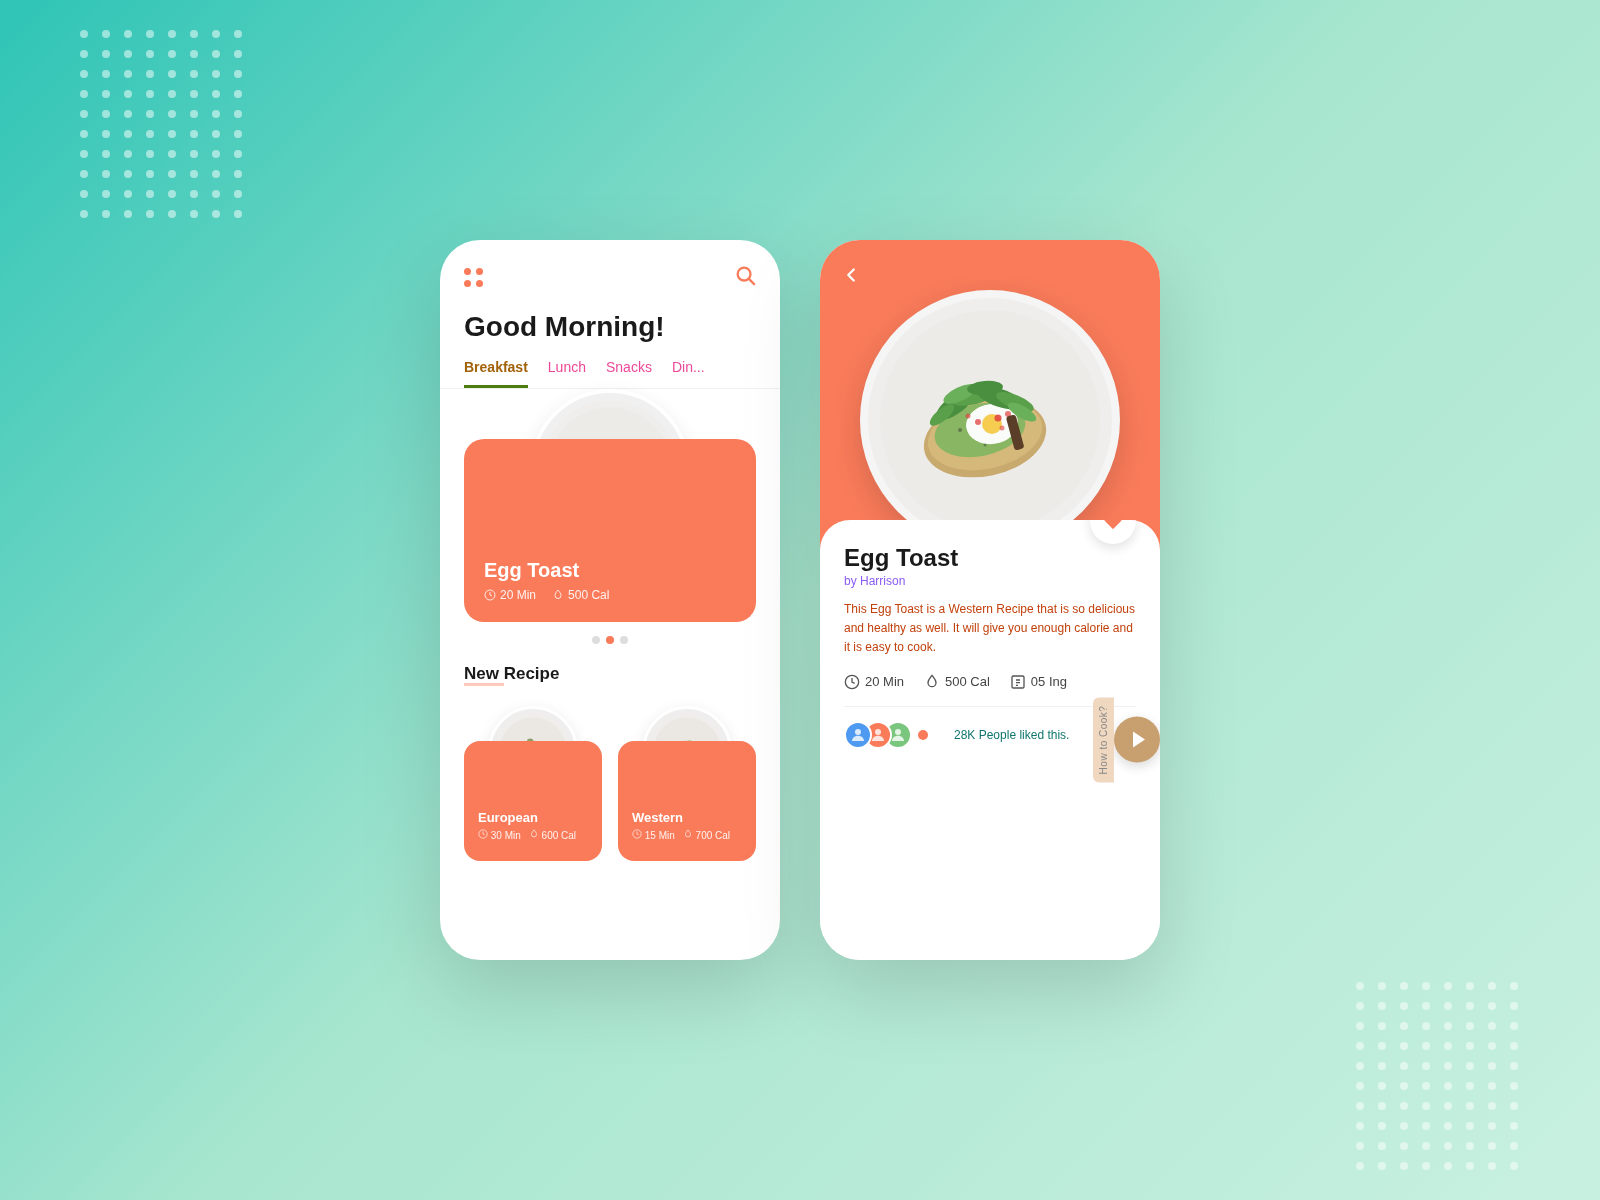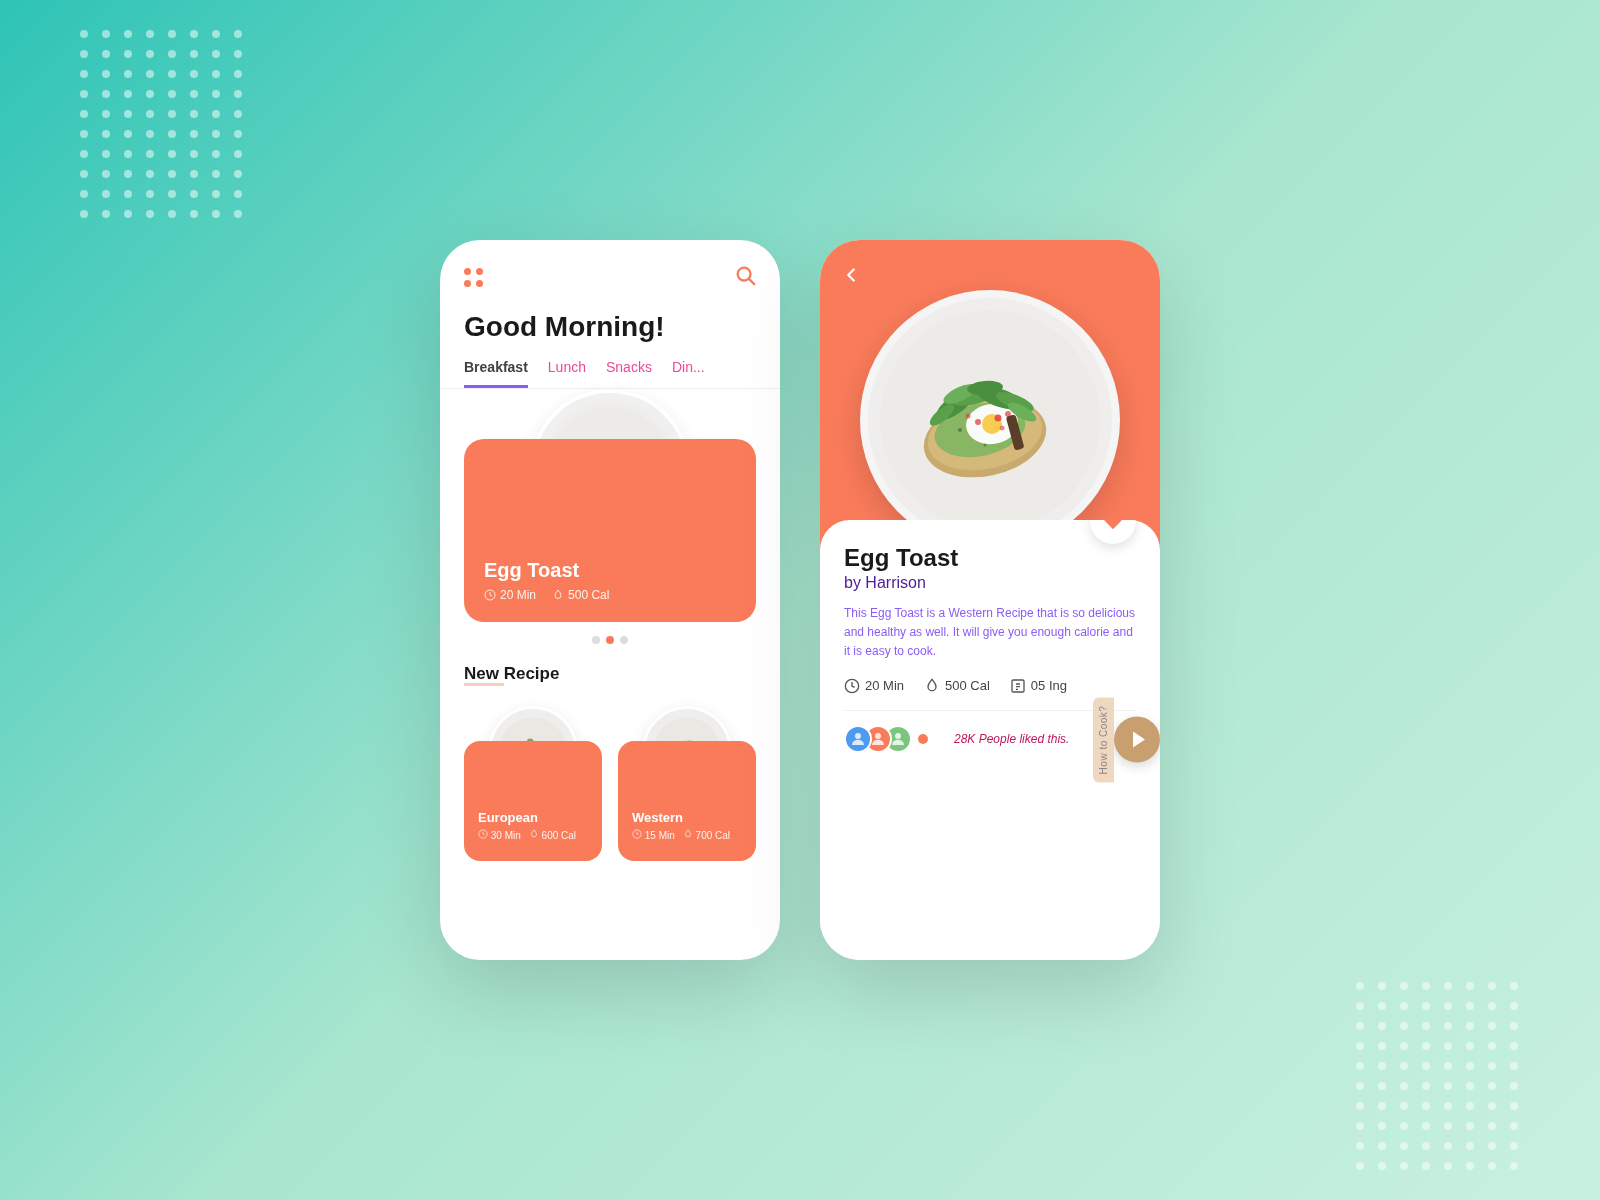--- a/index.html
+++ b/index.html
@@ -101,23 +101,23 @@
 
     .tab-item {
       font-size: 14px;
       padding-bottom: 10px;
       cursor: pointer;
       color: #ec4899;
       font-weight: 400;
       border-bottom: 3px solid transparent;
     }
     .tab-item.active {
-      color: #404040;
+      color: #a16207;
       font-weight: 700;
-      border-bottom: 3px solid #8b5cf6;
+      border-bottom: 3px solid #4d7c0f;
     }
 
     .p1-section-title {
       padding: 18px 24px 12px;
       font-size: 17px;
       font-weight: 800;
       color: #1a1a1a;
       position: relative;
     }
     .p1-section-title::after {
@@ -296,28 +296,28 @@
     }
 
     .p2-recipe-title {
       font-size: 24px;
       font-weight: 800;
       color: #1a1a1a;
       margin-bottom: 2px;
     }
 
     .p2-author {
-      font-size: 16px;
-      color: #4c1d95;
+      font-size: 12px;
+      color: #8b5cf6;
       margin-bottom: 12px;
     }
 
     .p2-description {
       font-size: 12px;
-      color: #8b5cf6;
+      color: #c2410c;
       line-height: 1.6;
       margin-bottom: 16px;
     }
 
     .p2-stats {
       display: flex;
       gap: 20px;
       margin-bottom: 16px;
       align-items: center;
     }
@@ -361,23 +361,22 @@
       font-size: 10px;
       font-weight: 600;
       color: #fff;
     }
     .av1 { background: #4e9af1; }
     .av2 { background: #f97b5a; }
     .av3 { background: #7bc67e; }
 
     .liked-count {
       font-size: 12px;
-      color: #be185d;
+      color: #0f766e;
       margin-left: 16px;
-      font-style: italic;
     }
 
     .start-cooking-btn {
       width: 100%;
       background: #f97b5a;
       border: none;
       border-radius: 16px;
       color: #fff;
       font-size: 16px;
       font-weight: 700;

